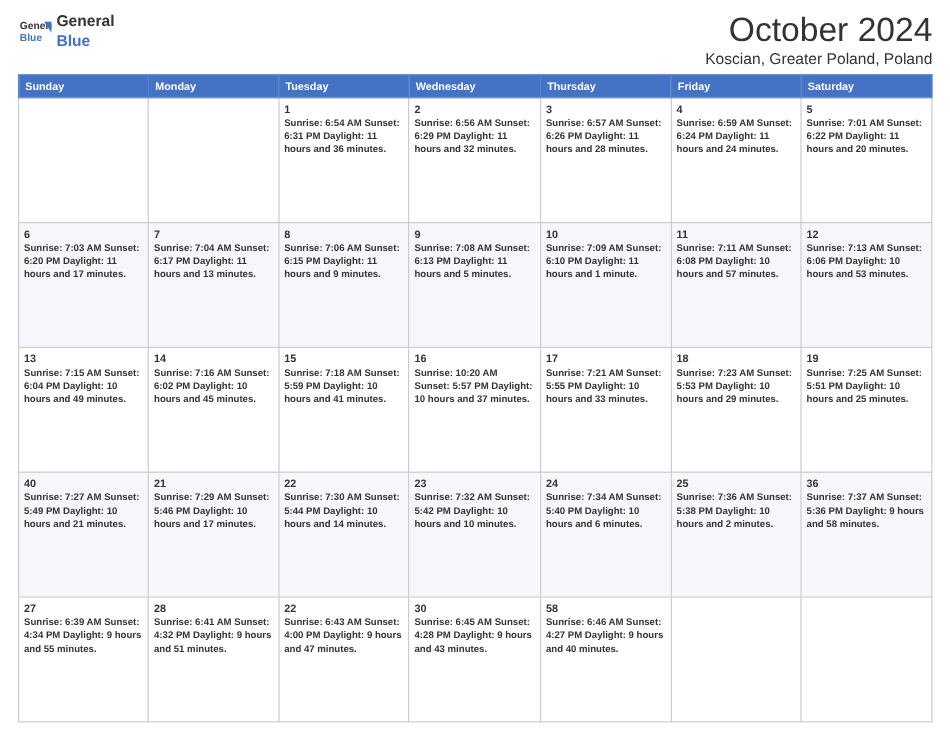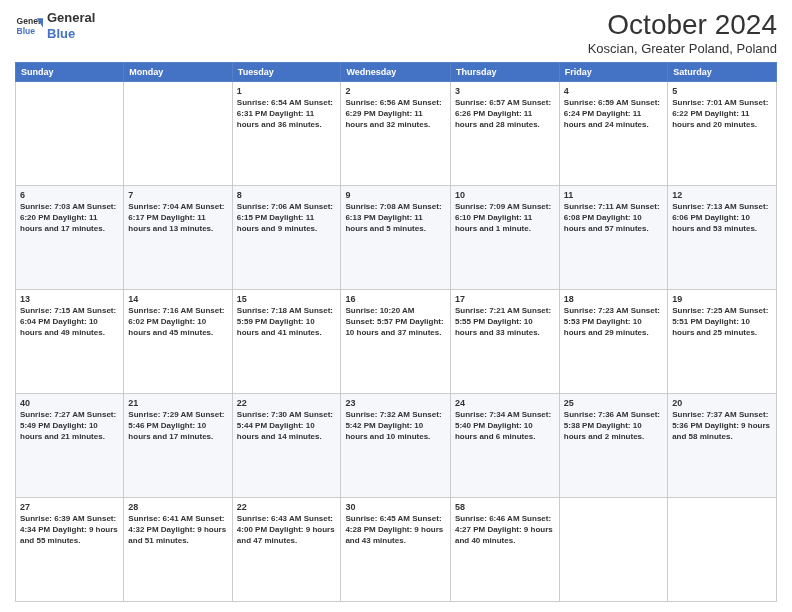--- a/index.html
+++ b/index.html
@@ -311,21 +311,21 @@
 and 6 minutes.</div>
           </td>
           <td>
             <span class="day-number">25</span>
             <div class="day-info">Sunrise: 7:36 AM
 Sunset: 5:38 PM
 Daylight: 10 hours
 and 2 minutes.</div>
           </td>
           <td>
-            <span class="day-number">20</span>
+            <span class="day-number">36</span>
             <div class="day-info">Sunrise: 7:37 AM
 Sunset: 5:36 PM
 Daylight: 9 hours
 and 58 minutes.</div>
           </td>
         </tr>
         <tr>
           <td>
             <span class="day-number">27</span>
             <div class="day-info">Sunrise: 6:39 AM

